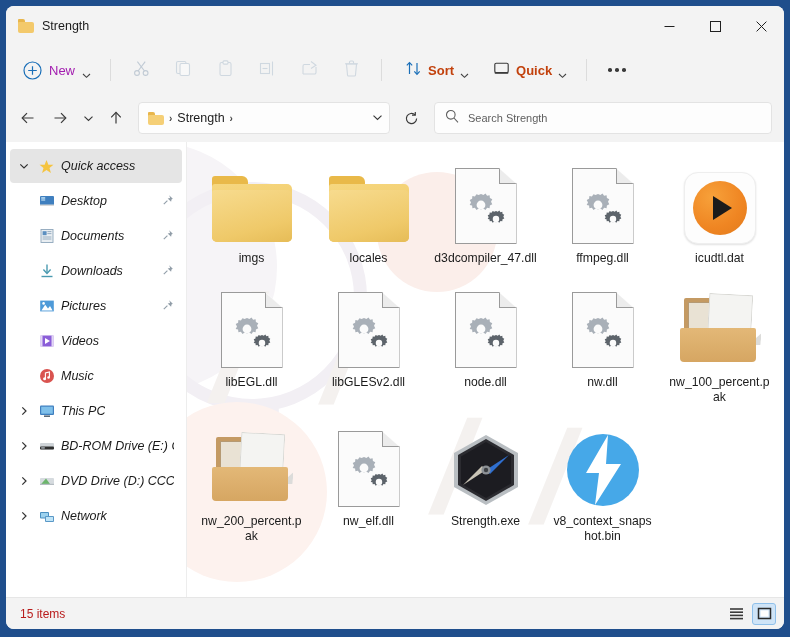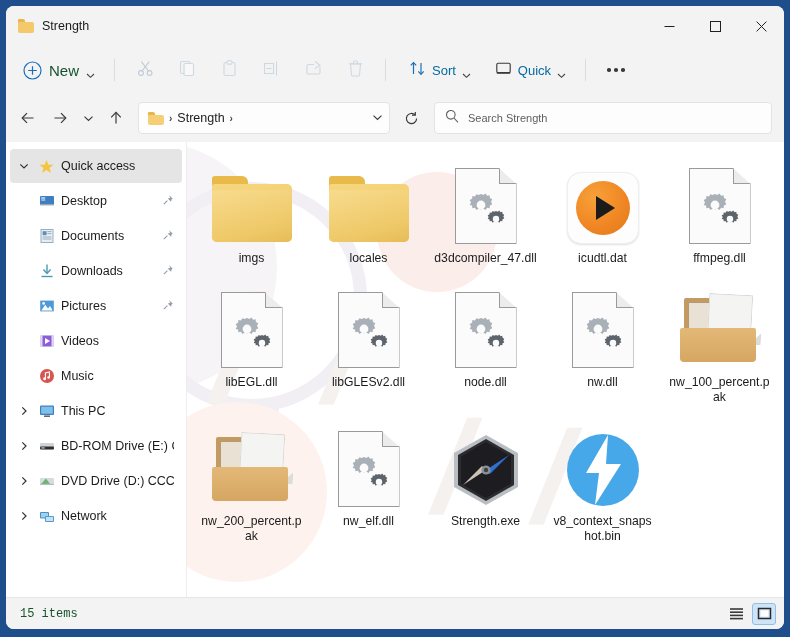--- a/index.html
+++ b/index.html
@@ -45,33 +45,33 @@
   .cmdbar {
     height: 48px; background: #f3f3f3;
     display: flex; align-items: center; gap: 2px;
     padding: 0 10px; flex: 0 0 48px;
   }
   .cmd-new {
     display: flex; align-items: center; gap: 7px;
     padding: 6px 9px 6px 7px; border-radius: 4px;
   }
   .cmd-new .plus { width: 19px; height: 19px; }
-  .cmd-new .lbl { font-size: 15px; color: #14532d; }
+  .cmd-new .lbl { font-size: 13px; color: #a21caf; }
   .chev { width: 9px; height: 9px; }
   .sep { width: 1px; height: 22px; background: #dcdcdc; margin: 0 8px; }
   .icon-btn {
     width: 40px; height: 34px; border-radius: 4px;
     display: flex; align-items: center; justify-content: center;
   }
   .icon-btn.disabled { opacity: .42; }
   .cmd-text-btn {
     display: flex; align-items: center; gap: 6px;
     padding: 6px 9px; border-radius: 4px; margin-left: 4px;
   }
-  .cmd-text-btn .lbl { font-size: 13px; color: #0369a1; }
+  .cmd-text-btn .lbl { font-size: 13px; color: #c2410c; font-weight: bold; }
   .dots { display:flex; gap:3.5px; align-items:center; }
   .dots span { width:3.5px; height:3.5px; border-radius:50%; background:#3a3a3a; }
 
   
   .addressbar {
     height: 48px; background: #f3f3f3; display: flex; align-items: center;
     padding: 0 12px 0 6px; gap: 0; flex: 0 0 48px;
   }
   .nav-btn {
     width: 32px; height: 32px; border-radius: 4px;
@@ -101,20 +101,21 @@
   .body-row { flex:1; display:flex; min-height:0; background:#ffffff; }
   .sidebar {
     width: 181px; background:#ffffff; padding-top: 6px;
     border-right: 1px solid #ededed; overflow:hidden;
     position: relative; z-index: 2;
   }
   .nav-item {
     height: 34px; display:flex; align-items:center; gap:6px;
     padding-left: 6px; padding-right: 8px; border-radius:4px;
     margin: 1px 4px;
+    font-style: italic;
   }
   .nav-item.selected { background:#e5e5e5; }
   .nav-item .exp { width:16px; height:16px; display:flex; align-items:center; justify-content:center; color:#444; flex:0 0 16px;}
   .nav-item .ic { width:17px; height:17px; flex:0 0 17px; display:flex; align-items:center; justify-content:center; }
   .nav-item .lbl { font-size:12.5px; color:#1b1b1b; white-space:nowrap; overflow:hidden; }
   .nav-item.child { padding-left: 28px; }
   .pin { margin-left:auto; flex:0 0 12px; opacity:.75; }
 
   .content {
     flex:1; position:relative; overflow:hidden; background:#ffffff;
@@ -155,21 +156,21 @@
     transform: rotate(-45deg);
   }
   .wm-pink { position:absolute; border-radius:50%; background:#fbeeea; }
 
   
   .statusbar {
     height: 32px; flex: 0 0 32px; background:#f3f3f3;
     border-top:1px solid #e6e6e6;
     display:flex; align-items:center; padding: 0 8px 0 14px;
   }
-  .status-text { font-size:12px; color:#14532d;font-family:Liberation Mono, monospace; }
+  .status-text { font-size:12px; color:#b91c1c; }
   .view-toggles { margin-left:auto; display:flex; gap:4px; align-items:center; }
   .vt { width: 24px; height:22px; display:flex; align-items:center; justify-content:center; border-radius:3px;}
   .vt.active { background:#cfe4f7; border:1px solid #8fc0ea; }
 
   
   .doc-ico { width: 62px; height: 76px; position:relative; }
   .doc-ico .page {
     position:absolute; inset:0; background:#fbfbfb; border:1px solid #9a9a9a;
     clip-path: polygon(0 0, 72% 0, 100% 20%, 100% 100%, 0 100%);
   }
@@ -687,45 +688,45 @@
                     <path d="M15 4 l2.4 1 2.1-1.6 1.6 2.3 2.5-.5.3 2.8 2.4 1.2-1.3 2.5 1.3 2.5-2.4 1.2-.3 2.8-2.5-.5-1.6 2.3-2.1-1.6-2.4 1-2.4-1-2.1 1.6-1.6-2.3-2.5.5-.3-2.8L3.7 15l1.3-2.5L3.7 10l2.4-1.2.3-2.8 2.5.5 1.6-2.3L12.6 5z" fill="#5d646b"></path>
                     <circle cx="15" cy="15" r="4.4" fill="#fbfbfb"></circle>
                   </svg>
               </div>
             </div>
             <div class="name">d3dcompiler_47.dll</div>
           </div>
 
           <div class="tile">
             <div class="glyph">
+              <div class="doc-ico">
+                <div class="page"></div>
+                  <div class="fold"></div>
+                <svg class="gear-big" width="30" height="30" viewBox="0 0 30 30">
+                    <path d="M15 4 l2.4 1 2.1-1.6 1.6 2.3 2.5-.5.3 2.8 2.4 1.2-1.3 2.5 1.3 2.5-2.4 1.2-.3 2.8-2.5-.5-1.6 2.3-2.1-1.6-2.4 1-2.4-1-2.1 1.6-1.6-2.3-2.5.5-.3-2.8L3.7 15l1.3-2.5L3.7 10l2.4-1.2.3-2.8 2.5.5 1.6-2.3L12.6 5z" fill="#a9b0b8"></path>
+                    <circle cx="15" cy="15" r="4.4" fill="#fbfbfb"></circle>
+                  </svg>
+                <svg class="gear-small" width="22" height="22" viewBox="0 0 30 30">
+                    <path d="M15 4 l2.4 1 2.1-1.6 1.6 2.3 2.5-.5.3 2.8 2.4 1.2-1.3 2.5 1.3 2.5-2.4 1.2-.3 2.8-2.5-.5-1.6 2.3-2.1-1.6-2.4 1-2.4-1-2.1 1.6-1.6-2.3-2.5.5-.3-2.8L3.7 15l1.3-2.5L3.7 10l2.4-1.2.3-2.8 2.5.5 1.6-2.3L12.6 5z" fill="#5d646b"></path>
+                    <circle cx="15" cy="15" r="4.4" fill="#fbfbfb"></circle>
+                  </svg>
+              </div>
+            </div>
+            <div class="name">ffmpeg.dll</div>
+          </div>
+
+          <div class="tile">
+            <div class="glyph">
               <div class="dat-ico">
                   <div class="circ">
                     <div class="play"></div>
                   </div>
                 </div>
             </div>
             <div class="name">icudtl.dat</div>
-          </div>
-
-          <div class="tile">
-            <div class="glyph">
-              <div class="doc-ico">
-                <div class="page"></div>
-                  <div class="fold"></div>
-                <svg class="gear-big" width="30" height="30" viewBox="0 0 30 30">
-                    <path d="M15 4 l2.4 1 2.1-1.6 1.6 2.3 2.5-.5.3 2.8 2.4 1.2-1.3 2.5 1.3 2.5-2.4 1.2-.3 2.8-2.5-.5-1.6 2.3-2.1-1.6-2.4 1-2.4-1-2.1 1.6-1.6-2.3-2.5.5-.3-2.8L3.7 15l1.3-2.5L3.7 10l2.4-1.2.3-2.8 2.5.5 1.6-2.3L12.6 5z" fill="#a9b0b8"></path>
-                    <circle cx="15" cy="15" r="4.4" fill="#fbfbfb"></circle>
-                  </svg>
-                <svg class="gear-small" width="22" height="22" viewBox="0 0 30 30">
-                    <path d="M15 4 l2.4 1 2.1-1.6 1.6 2.3 2.5-.5.3 2.8 2.4 1.2-1.3 2.5 1.3 2.5-2.4 1.2-.3 2.8-2.5-.5-1.6 2.3-2.1-1.6-2.4 1-2.4-1-2.1 1.6-1.6-2.3-2.5.5-.3-2.8L3.7 15l1.3-2.5L3.7 10l2.4-1.2.3-2.8 2.5.5 1.6-2.3L12.6 5z" fill="#5d646b"></path>
-                    <circle cx="15" cy="15" r="4.4" fill="#fbfbfb"></circle>
-                  </svg>
-              </div>
-            </div>
-            <div class="name">ffmpeg.dll</div>
           </div>
 
           <div class="tile">
             <div class="glyph">
               <div class="doc-ico">
                 <div class="page"></div>
                   <div class="fold"></div>
                 <svg class="gear-big" width="30" height="30" viewBox="0 0 30 30">
                     <path d="M15 4 l2.4 1 2.1-1.6 1.6 2.3 2.5-.5.3 2.8 2.4 1.2-1.3 2.5 1.3 2.5-2.4 1.2-.3 2.8-2.5-.5-1.6 2.3-2.1-1.6-2.4 1-2.4-1-2.1 1.6-1.6-2.3-2.5.5-.3-2.8L3.7 15l1.3-2.5L3.7 10l2.4-1.2.3-2.8 2.5.5 1.6-2.3L12.6 5z" fill="#a9b0b8"></path>
                     <circle cx="15" cy="15" r="4.4" fill="#fbfbfb"></circle>

